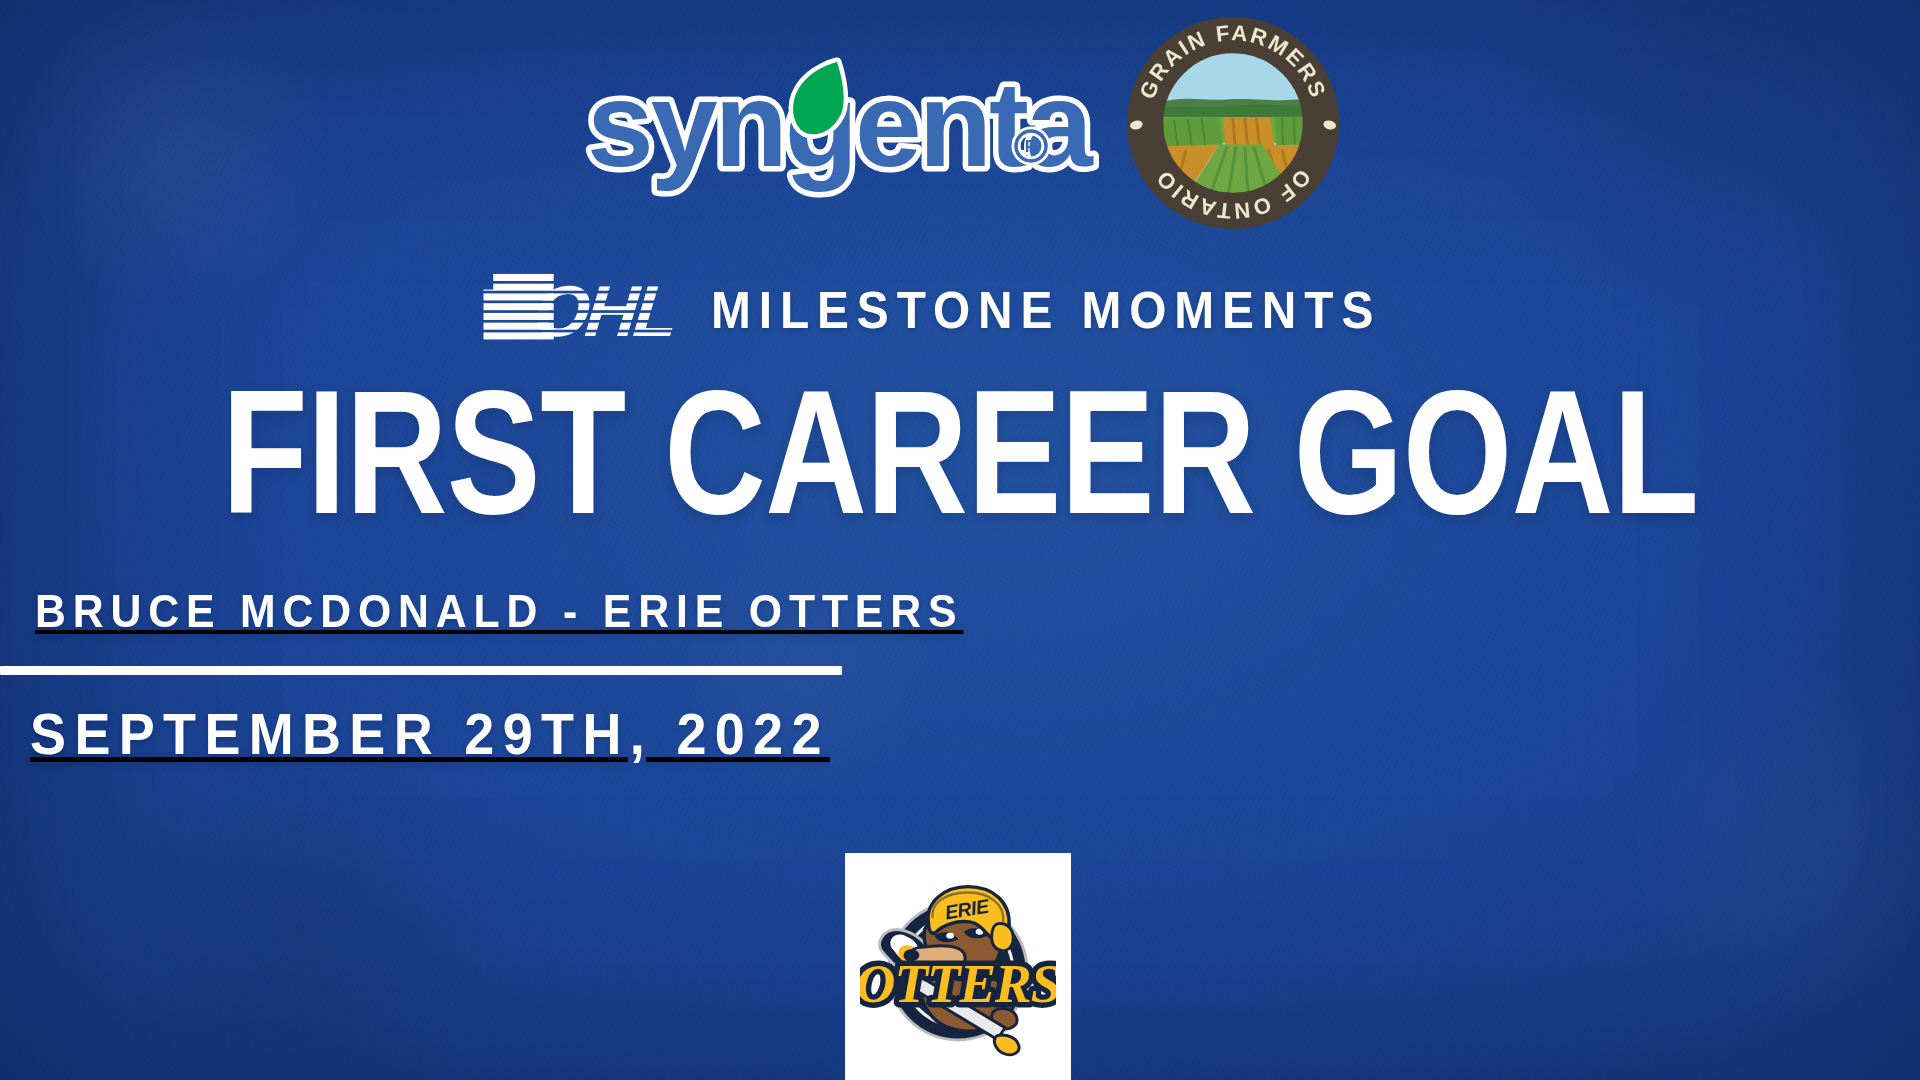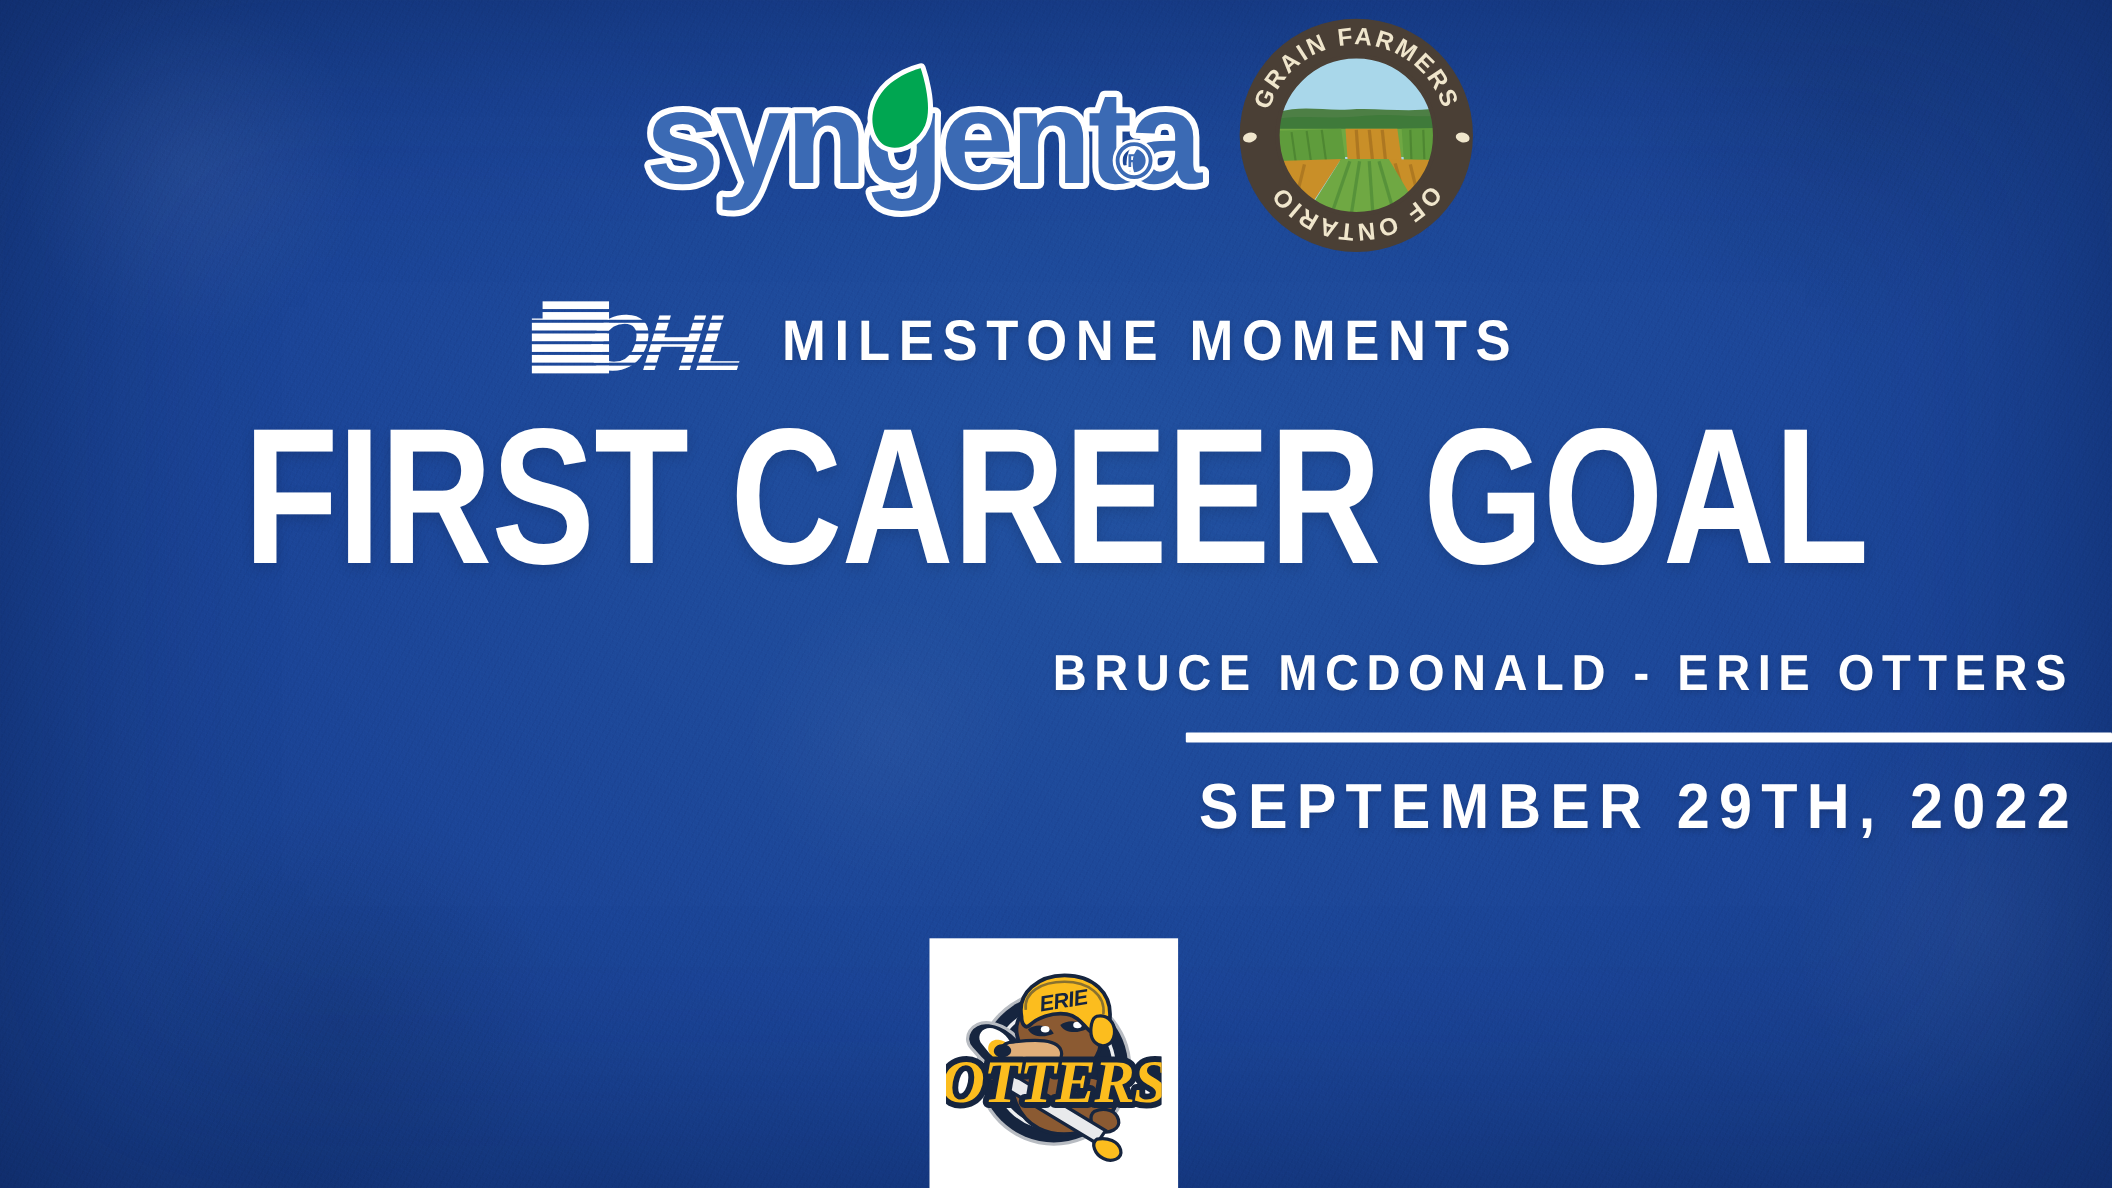--- a/index.html
+++ b/index.html
@@ -89,21 +89,21 @@
     line-height:.92;
     letter-spacing:-.004em;
     white-space:nowrap;
     transform:scaleX(.80);
     text-shadow:0 4px 14px rgba(0,0,0,.13);
   }
 
   
   .subblock {
     position:absolute; top:588px; left:0; width:100%;
-    display:flex; flex-direction:column; align-items:flex-end;
+    display:flex; flex-direction:column; align-items:flex-start;text-decoration:underline;
   }
   .player-line {
     color:#ffffff;
     font-size:46px;
     font-weight:700;
     letter-spacing:.16em;
     line-height:1;
     white-space:nowrap;
     transform:scaleX(.93);
     text-shadow:0 2px 6px rgba(0,0,0,.16);

